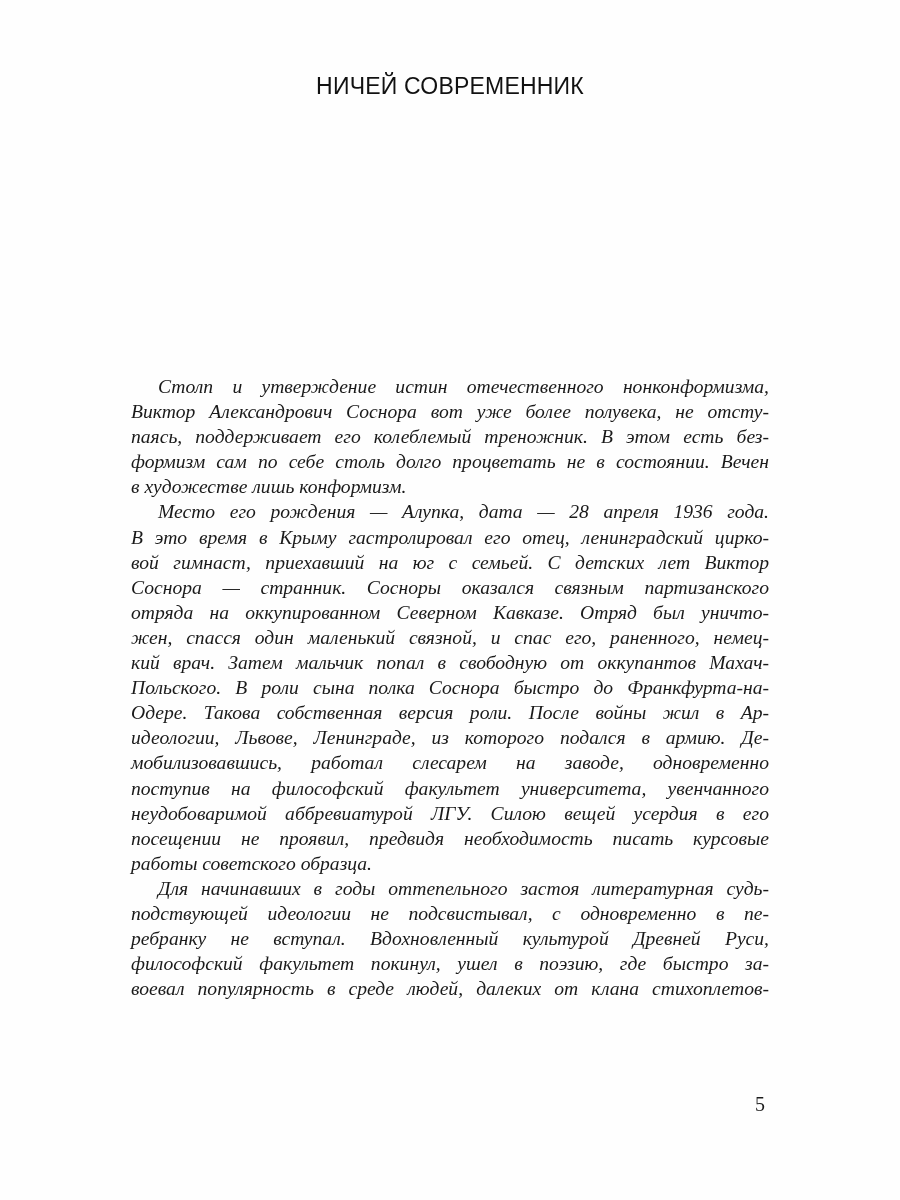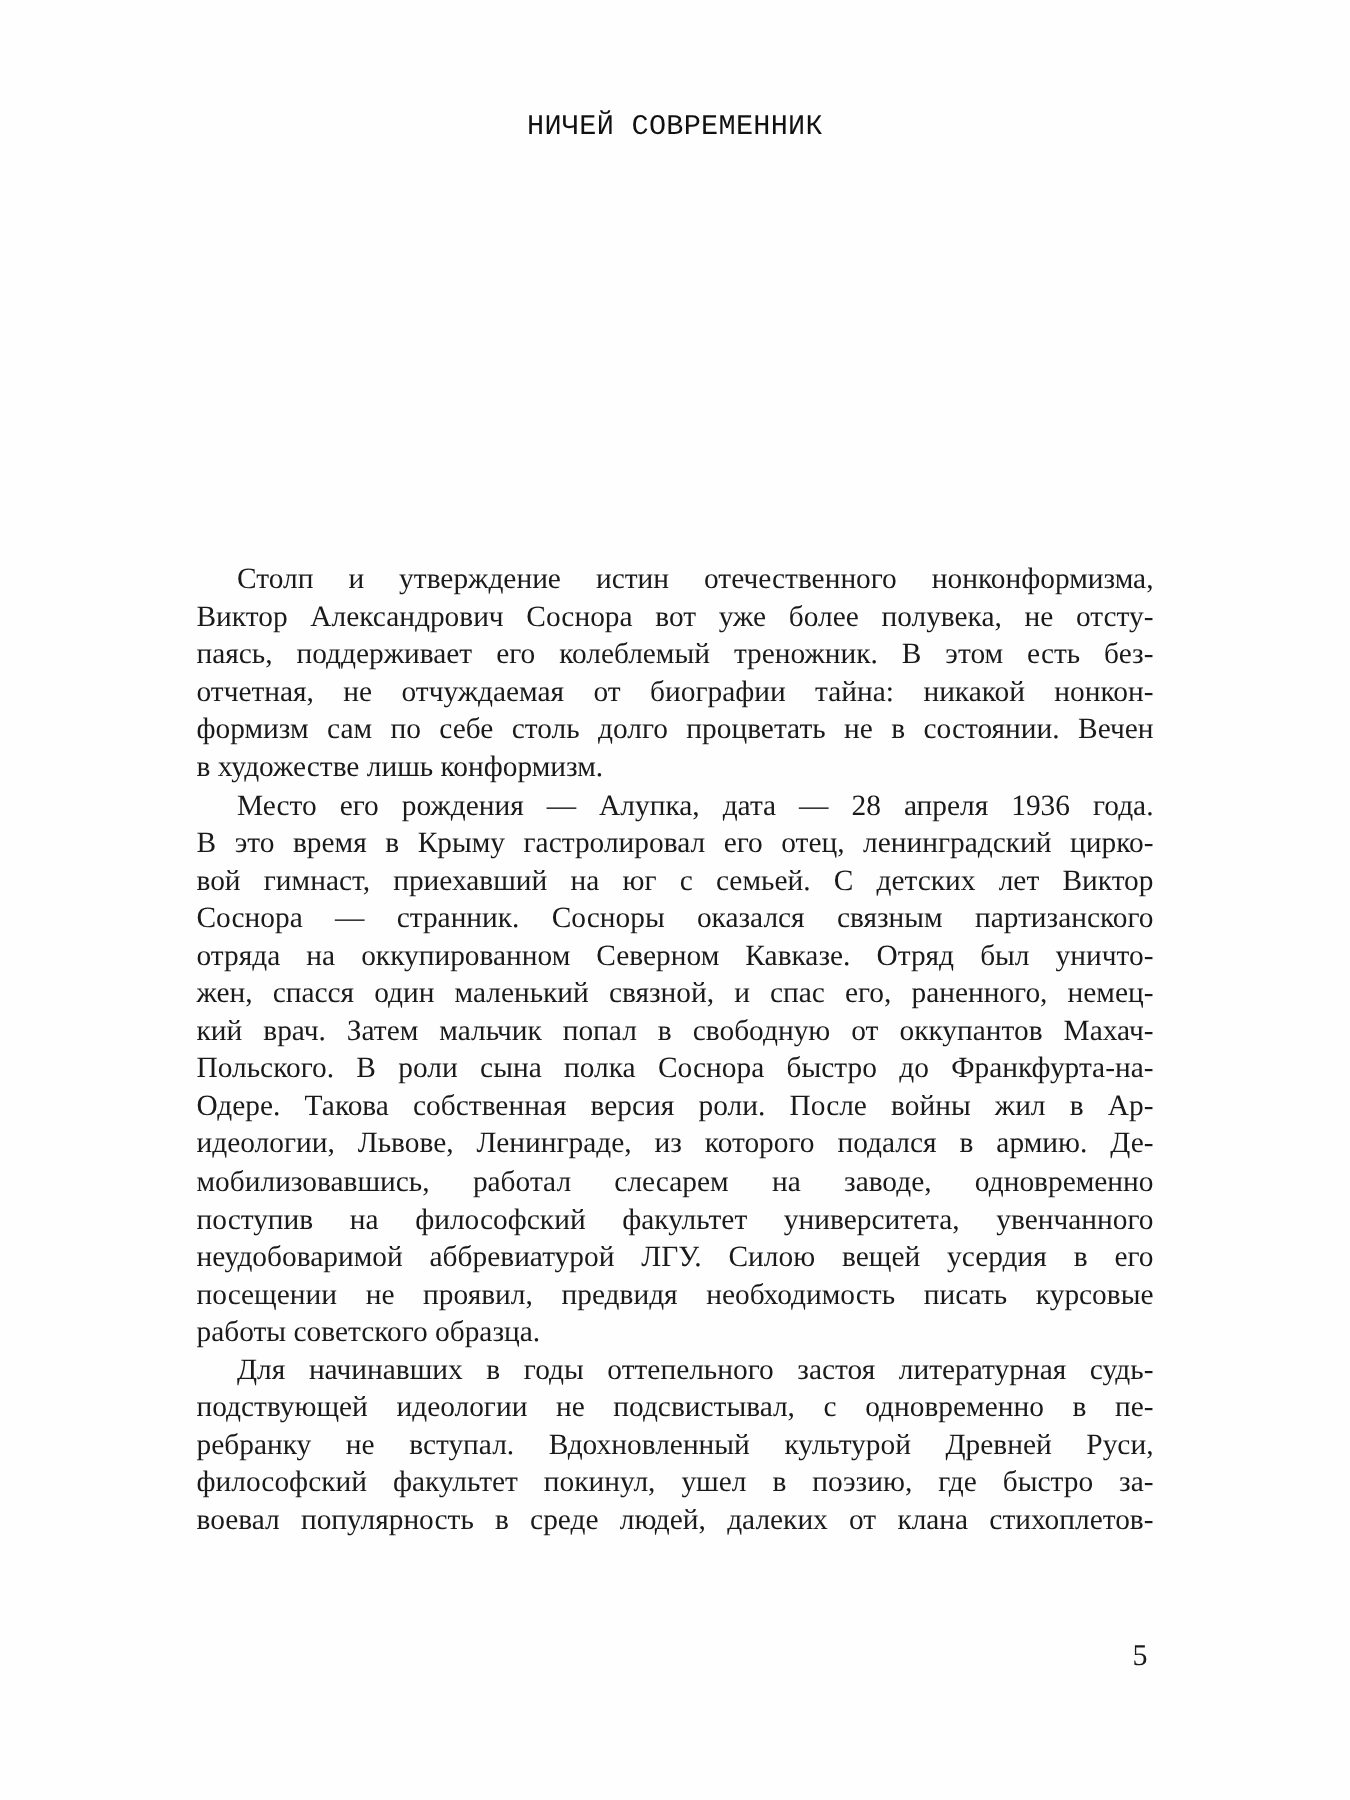--- a/index.html
+++ b/index.html
@@ -1,32 +1,33 @@
 <!DOCTYPE html>
 <html><head>
 <meta charset="utf-8">
 <style>
   html, body { margin: 0; padding: 0; background: #ffffff; }
   body { width: 900px; height: 1200px; position: relative; overflow: hidden; }
   .page { position: absolute; left: 0; top: 0; width: 900px; height: 1200px; background: #fefefe; }
   .title {
     position: absolute; left: 0; width: 900px; top: 73px;
     text-align: center;
-    font-family: Liberation Mono, monospace;
-    font-size: 19px; color: #111; letter-spacing: 0.2px;
+    font-family: Liberation Sans, sans-serif;
+    font-size: 23px; color: #111; letter-spacing: 0.2px;
   }
   .body-text {
     position: absolute; left: 131px; top: 374px; width: 638px;
     font-family: "Liberation Serif", serif;
     font-size: 19.6px; line-height: 25.1px; color: #1a1a1a;
   }
   .line {
     display: block; white-space: nowrap;
     text-align: justify; text-align-last: justify;
     height: 25.1px;
+    font-style: italic;
   }
   .line.indent { text-indent: 27px; }
   .line.last { text-align-last: left; }
   .page-number {
     position: absolute; left: 755px; top: 1093px;
     font-family: "Liberation Serif", serif;
     font-size: 20px; color: #1a1a1a;
   }
 </style>
 </head>
@@ -34,21 +35,20 @@
 
 <div class="page">
   <div class="title">НИЧЕЙ СОВРЕМЕННИК</div>
 
   <div class="body-text">
 
     <div>
       <span class="line indent">Столп и утверждение истин отечественного нонконформизма,</span>
       <span class="line">Виктор Александрович Соснора вот уже более полувека, не отсту-</span>
       <span class="line">паясь, поддерживает его колеблемый треножник. В этом есть без-</span>
-      <span class="line">отчетная, не отчуждаемая от биографии тайна: никакой нонкон-</span>
       <span class="line">формизм сам по себе столь долго процветать не в состоянии. Вечен</span>
       <span class="line last">в художестве лишь конформизм.</span>
     </div>
 
     <div>
       <span class="line indent">Место его рождения — Алупка, дата — 28 апреля 1936 года.</span>
       <span class="line">В это время в Крыму гастролировал его отец, ленинградский цирко-</span>
       <span class="line">вой гимнаст, приехавший на юг с семьей. С детских лет Виктор</span>
       <span class="line">Соснора — странник. Сосноры оказался связным партизанского</span>
       <span class="line">отряда на оккупированном Северном Кавказе. Отряд был уничто-</span>

